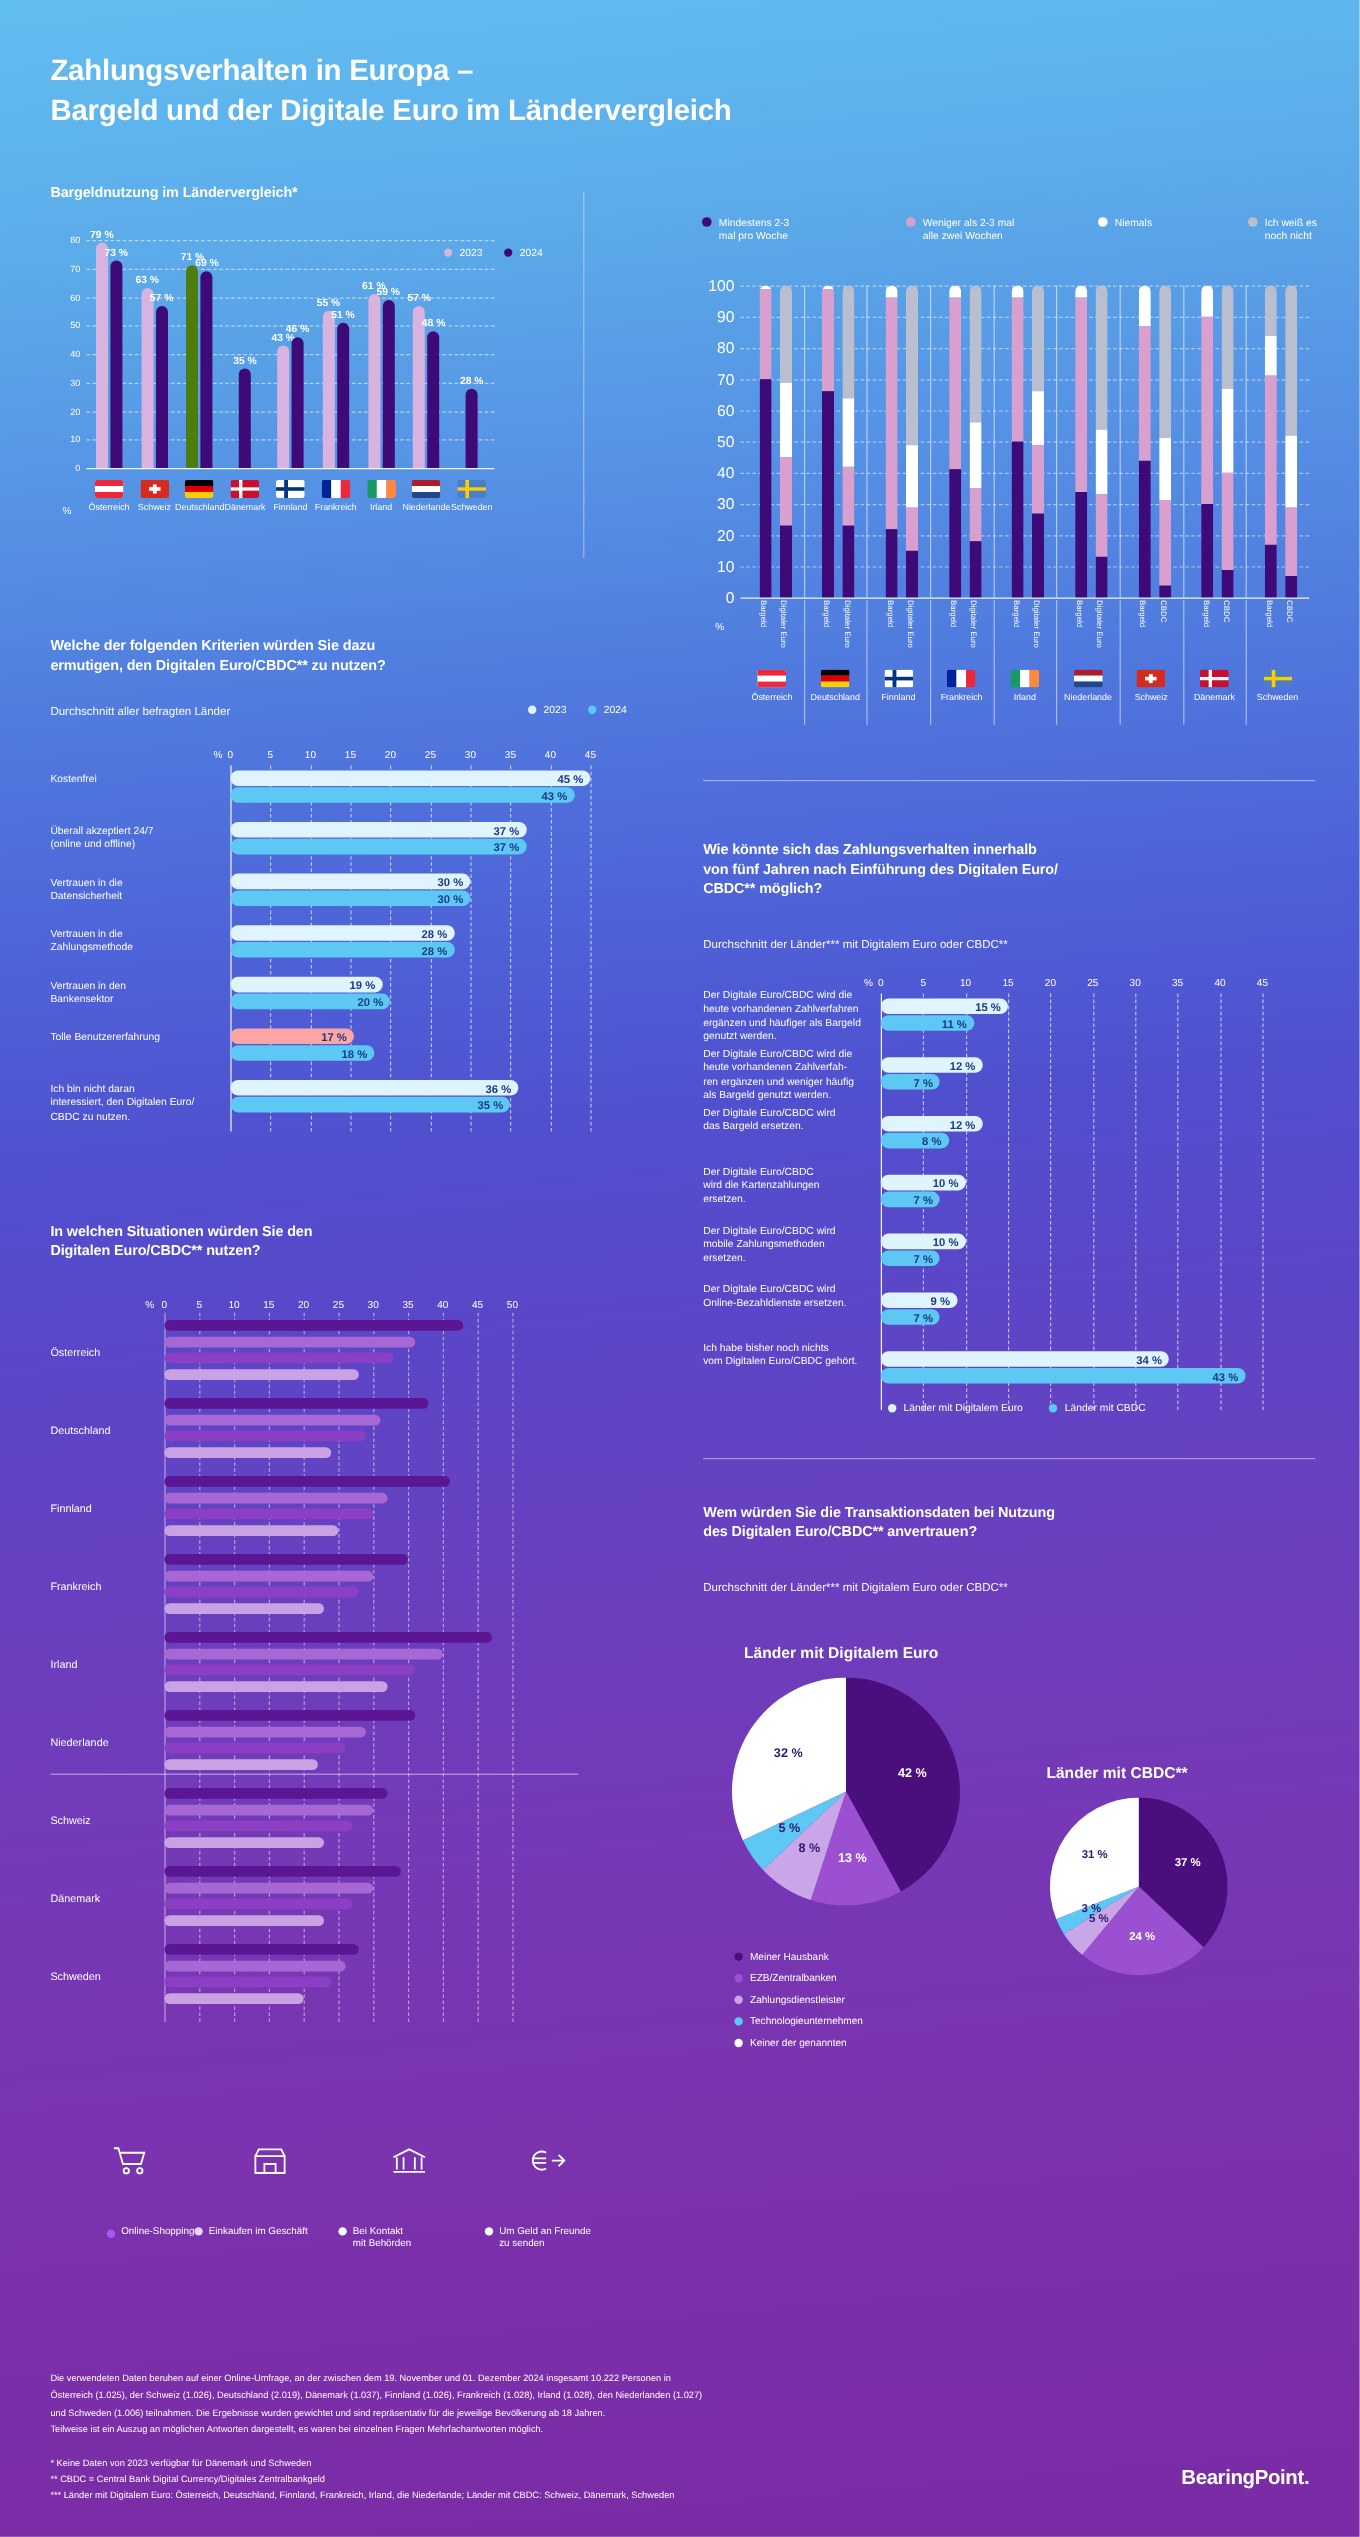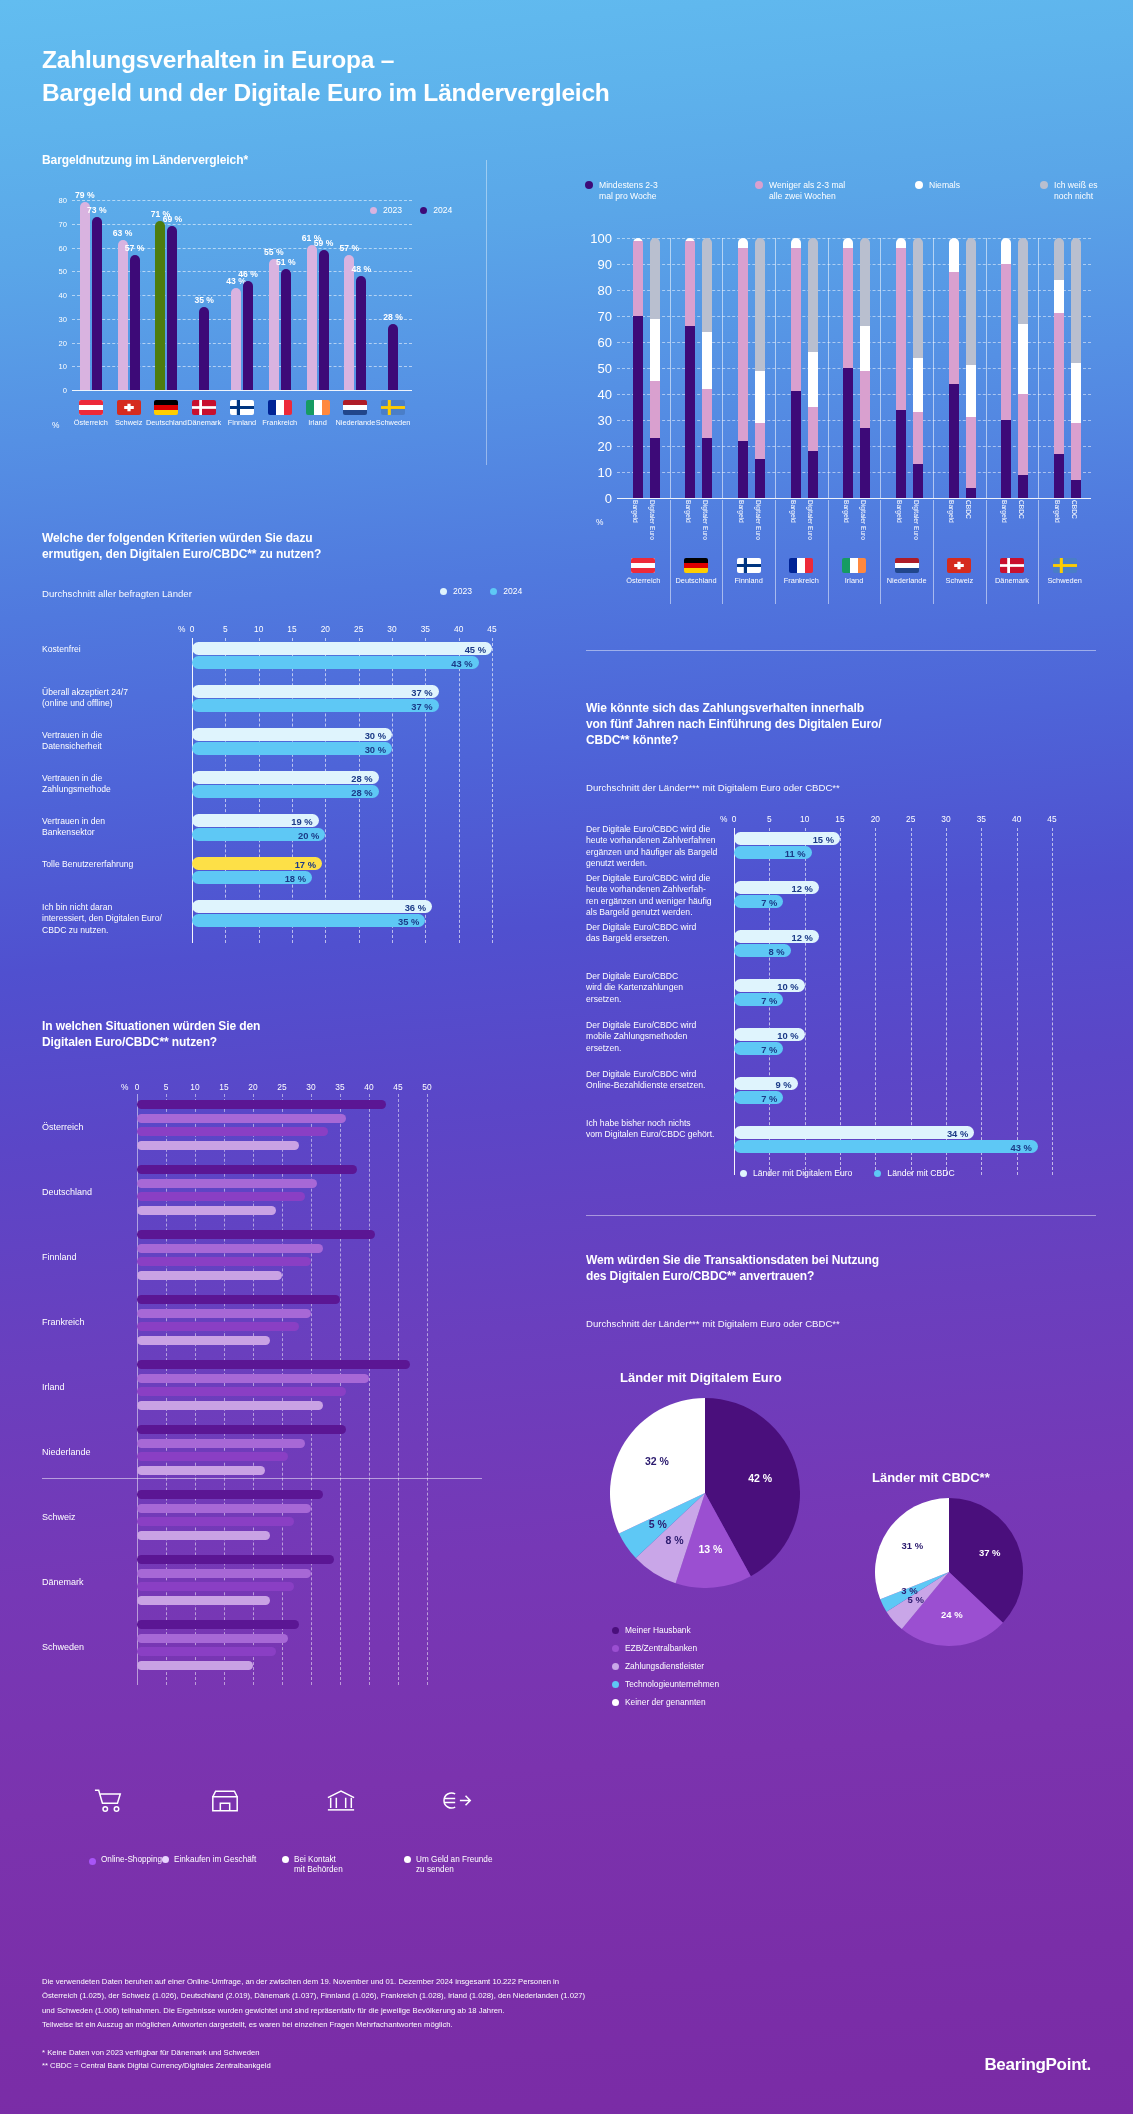--- a/index.html
+++ b/index.html
@@ -589,21 +589,21 @@
       </div>
       <div class="hb-lab" style="left: 0px; width: 140px; top: 196px; white-space: pre-line;">Vertrauen in den
 Bankensektor</div>
       <div class="hb-bar" style="left: 150px; top: 194px; width: 126.667px; height: 13px; background: rgb(223, 244, 253);">
         <span class="hb-val">19 %</span>
       </div>
       <div class="hb-bar" style="left: 150px; top: 208px; width: 133.333px; height: 13px; background: rgb(94, 200, 245);">
         <span class="hb-val">20 %</span>
       </div>
       <div class="hb-lab" style="left: 0px; width: 140px; top: 239px; white-space: pre-line;">Tolle Benutzererfahrung</div>
-      <div class="hb-bar" style="left: 150px; top: 237px; width: 130px; height: 13px; background: #fde047;">
+      <div class="hb-bar" style="left: 150px; top: 237px; width: 103px; height: 13px; background: #fca5a5;">
         <span class="hb-val">17 %</span>
       </div>
       <div class="hb-bar" style="left: 150px; top: 251px; width: 120px; height: 13px; background: rgb(94, 200, 245);">
         <span class="hb-val">18 %</span>
       </div>
       <div class="hb-lab" style="left: 0px; width: 140px; top: 282px; white-space: pre-line;">Ich bin nicht daran
 interessiert, den Digitalen Euro/
 CBDC zu nutzen.</div>
       <div class="hb-bar" style="left: 150px; top: 280px; width: 240px; height: 13px; background: rgb(223, 244, 253);">
         <span class="hb-val">36 %</span>
@@ -612,21 +612,21 @@
         <span class="hb-val">35 %</span>
       </div>
     </div>
 
   <div class="divider" style="left:486px; top:620px; width:1px; height:0; background:none;"></div>
   <div class="divider" style="left:586px; top:650px; width:510px;"></div>
 
   <div class="sec-title panel" style="left:586px; top:700px; width:500px;">
     <span>Wie könnte sich das Zahlungsverhalten innerhalb</span><br>
     <span>von fünf Jahren nach Einführung des Digitalen Euro/</span><br>
-    <span>CBDC** könnte?</span>
+    <span>CBDC** möglich?</span>
   </div>
   <div class="sec-sub panel" style="left:586px; top:782px;">Durchschnitt der Länder*** mit Digitalem Euro oder CBDC**</div>
   <div class="panel" id="chart5" style="left:586px; top:810px; width:510px; height:360px;">
       <div style="position: absolute; left: 134px; top: 4px; font-size: 8.4px;">%</div>
       <div class="hb-axis-num" style="left: 148px; top: 4px;">0</div>
       <div class="hb-zero" style="left: 148px; top: 18px; height: 347px;"></div>
       <div class="hb-axis-num" style="left: 183.333px; top: 4px;">5</div>
       <div class="hb-grid" style="left: 183.333px; top: 18px; height: 347px;"></div>
       <div class="hb-axis-num" style="left: 218.667px; top: 4px;">10</div>
       <div class="hb-grid" style="left: 218.667px; top: 18px; height: 347px;"></div>
@@ -895,16 +895,17 @@
 
   <div class="footer">
     <div>Die verwendeten Daten beruhen auf einer Online-Umfrage, an der zwischen dem 19. November und 01. Dezember 2024 insgesamt 10.222 Personen in</div>
     <div>Österreich (1.025), der Schweiz (1.026), Deutschland (2.019), Dänemark (1.037), Finnland (1.026), Frankreich (1.028), Irland (1.028), den Niederlanden (1.027)</div>
     <div>und Schweden (1.006) teilnahmen. Die Ergebnisse wurden gewichtet und sind repräsentativ für die jeweilige Bevölkerung ab 18 Jahren.</div>
     <div>Teilweise ist ein Auszug an möglichen Antworten dargestellt, es waren bei einzelnen Fragen Mehrfachantworten möglich.</div>
   </div>
   <div class="footer2">
     <div>* Keine Daten von 2023 verfügbar für Dänemark und Schweden</div>
     <div>** CBDC = Central Bank Digital Currency/Digitales Zentralbankgeld</div>
+    <div>*** Länder mit Digitalem Euro: Österreich, Deutschland, Finnland, Frankreich, Irland, die Niederlande; Länder mit CBDC: Schweiz, Dänemark, Schweden</div>
   </div>
   <div class="brand">BearingPoint.</div>
 
 </div>
 
 </body></html>

